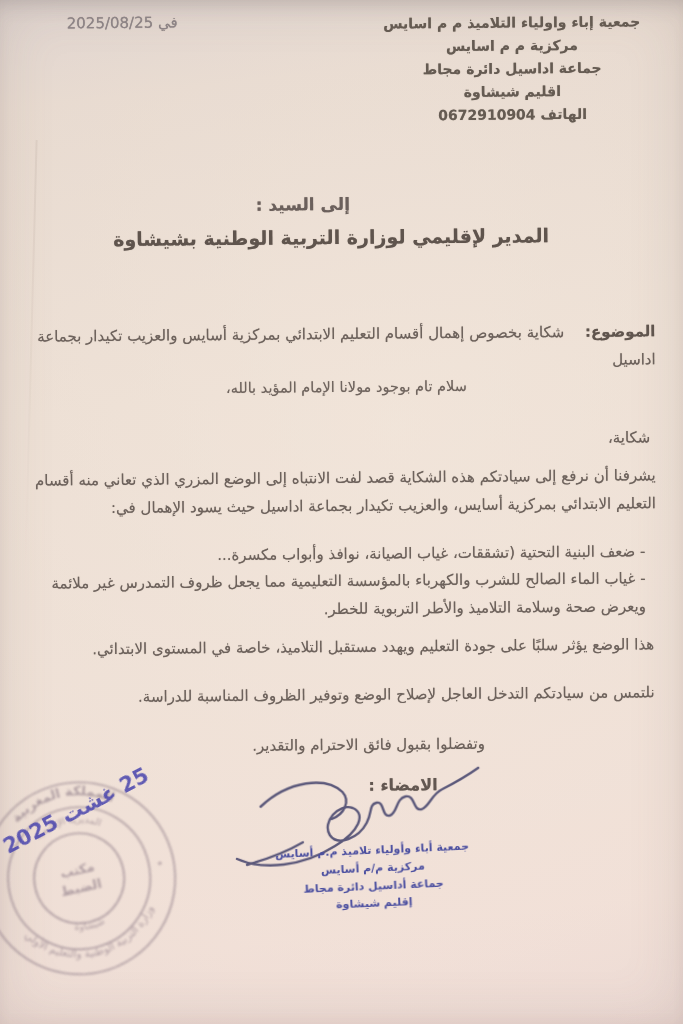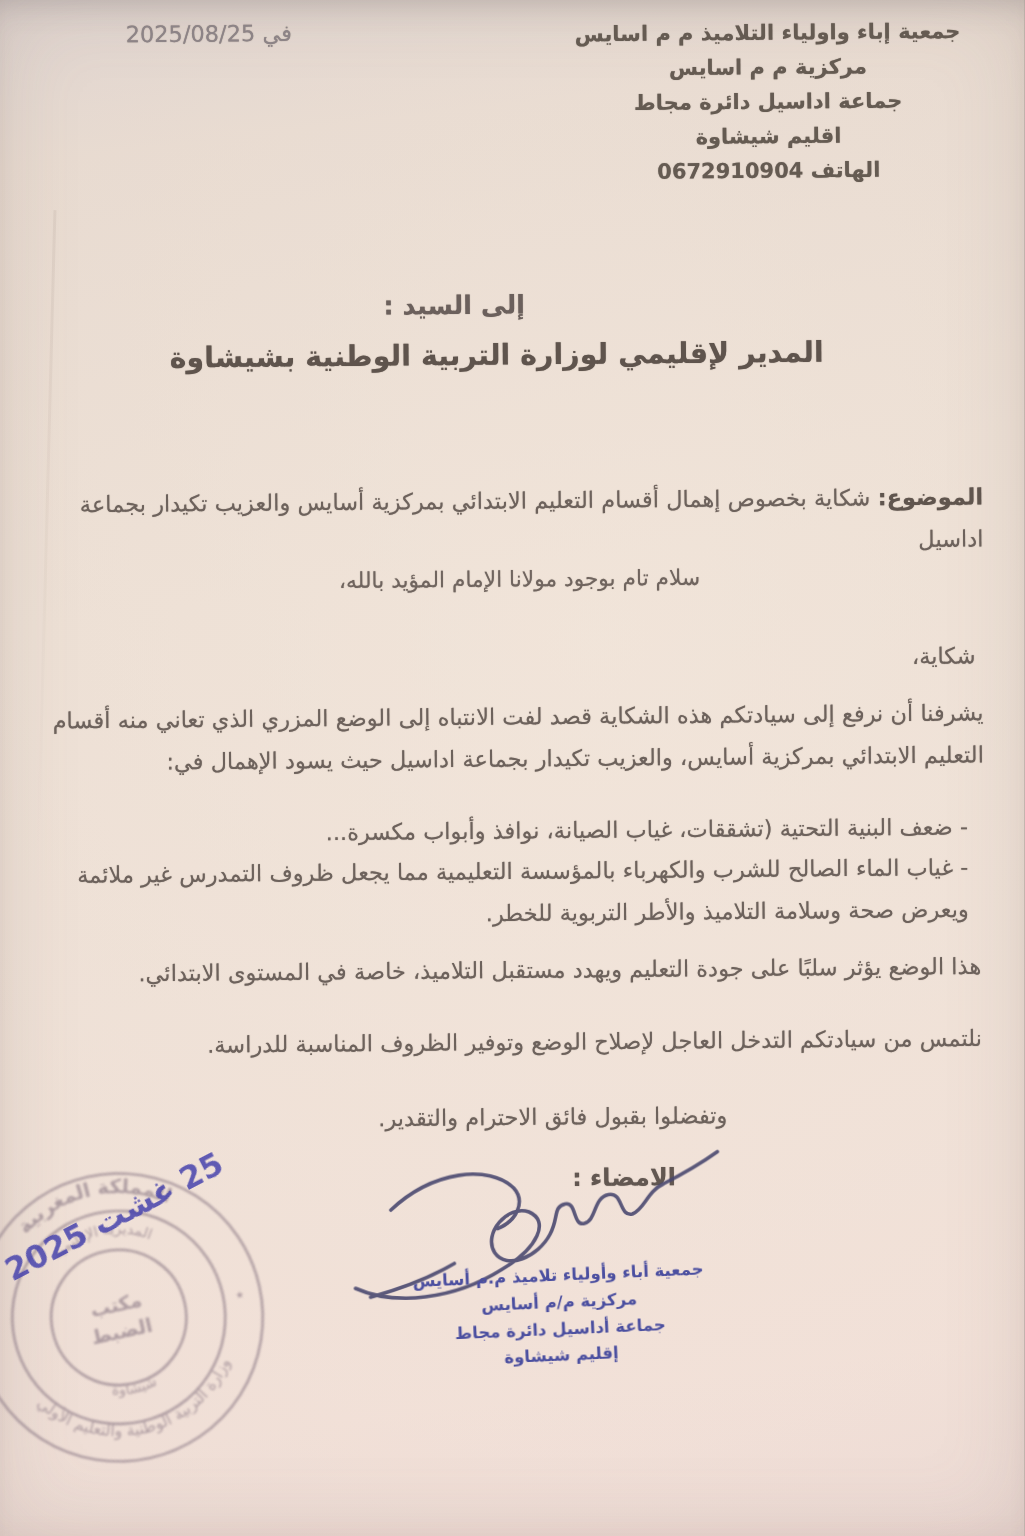--- a/index.html
+++ b/index.html
@@ -11,39 +11,39 @@
     font-family:"DejaVu Sans", sans-serif;
     direction:rtl;
     background:
       radial-gradient(130% 95% at 58% 42%, rgba(244,232,221,.55) 0%, rgba(236,222,211,.25) 55%, rgba(210,198,194,.35) 100%),
       linear-gradient(173deg,#dcd2cf 0%, #e6d9cf 10%, #ecdfd4 38%, #efe1d7 62%, #f3e1d9 88%, #f0dcd7 100%);
     box-shadow:inset 0 0 55px rgba(120,100,92,.16), inset 0 14px 22px -14px rgba(90,82,86,.30), inset 0 -10px 18px -12px rgba(200,140,130,.12);
   }
   .content{position:absolute;inset:0;transform:rotate(-0.5deg);color:#6e6159;}
   .typed{text-shadow:0 0 .7px rgba(110,98,90,.65);}
   
-  .top-date{position:absolute;top:12px;left:88px;font-size:15px;color:#8d8487;letter-spacing:.5px;white-space:nowrap;}
+  .top-date{position:absolute;top:12px;left:71px;font-size:15px;color:#8d8487;letter-spacing:.5px;white-space:nowrap;}
   .letterhead{position:absolute;top:13px;right:12px;width:310px;text-align:center;font-weight:700;font-size:14px;line-height:1.64;color:#655b52;}
   
   .to-line{position:absolute;top:194px;left:0;right:0;text-align:center;font-size:17px;font-weight:700;color:#6b605c;transform:translateX(-36px);}
   .to-title{position:absolute;top:226px;left:0;right:0;text-align:center;font-size:19px;font-weight:700;color:#5f544d;transform:translateX(-8px);}
   
   .subject{position:absolute;top:306px;right:26px;left:34px;font-size:15px;line-height:1.85;text-align:right;color:#6d625c;}
-  .subject .lbl{font-weight:700;color:#60554e;}
+  .subject .lbl{font-weight:700;color:#60554e;margin-left:16px;}
   .salutation{position:absolute;top:379px;left:0;right:0;text-align:center;font-size:14.5px;transform:translateX(6px);color:#70655f;}
   
   .opening{position:absolute;top:431px;right:32px;font-size:15px;color:#6d625c;}
   .para1{position:absolute;top:450px;right:27px;left:30px;font-size:15px;line-height:1.85;text-align:right;color:#6d625c;}
   .bullets{position:absolute;top:541px;right:38px;left:30px;font-size:15px;line-height:1.82;text-align:right;color:#6d625c;}
   .bullets div{margin:0;}
   .para2{position:absolute;top:619px;right:30px;left:34px;font-size:15px;line-height:1.85;text-align:right;color:#6d625c;}
   .request{position:absolute;top:686px;right:30px;left:30px;font-size:15px;text-align:right;color:#6d625c;}
   .closing{position:absolute;top:736px;left:0;right:0;text-align:center;font-size:15px;transform:translateX(25px);color:#6d625c;}
   
-  .sig-label{position:absolute;top:776px;left:366px;font-size:16px;font-weight:700;color:#625751;margin-left:13px;}
+  .sig-label{position:absolute;top:776px;left:366px;font-size:16px;font-weight:700;color:#625751;}
   .sig-svg{position:absolute;left:226px;top:760px;width:252px;height:112px;opacity:.88;filter:blur(.2px);}
   .assoc-stamp{position:absolute;left:256px;top:842px;width:228px;text-align:center;font-size:11px;font-weight:700;line-height:1.62;color:#4b4fa0;transform:rotate(-2deg);filter:blur(.35px);}
   
   .round-stamp{position:absolute;left:-30px;top:770px;width:212px;height:212px;opacity:.66;filter:blur(.8px);transform:rotate(-12deg);}
   .round-stamp text{fill:#8d7b87;font-family:"DejaVu Sans",sans-serif;}
   
   .date-stamp{position:absolute;left:2px;top:833px;transform:rotate(-27deg);transform-origin:left center;font-size:21px;font-weight:700;letter-spacing:1px;color:#4743ad;white-space:nowrap;opacity:.85;filter:blur(.25px);}
   
   .crease{position:absolute;top:140px;left:30px;width:2px;height:430px;background:linear-gradient(rgba(140,120,110,.12),rgba(140,120,110,0));transform:rotate(1.5deg);}
 </style>

